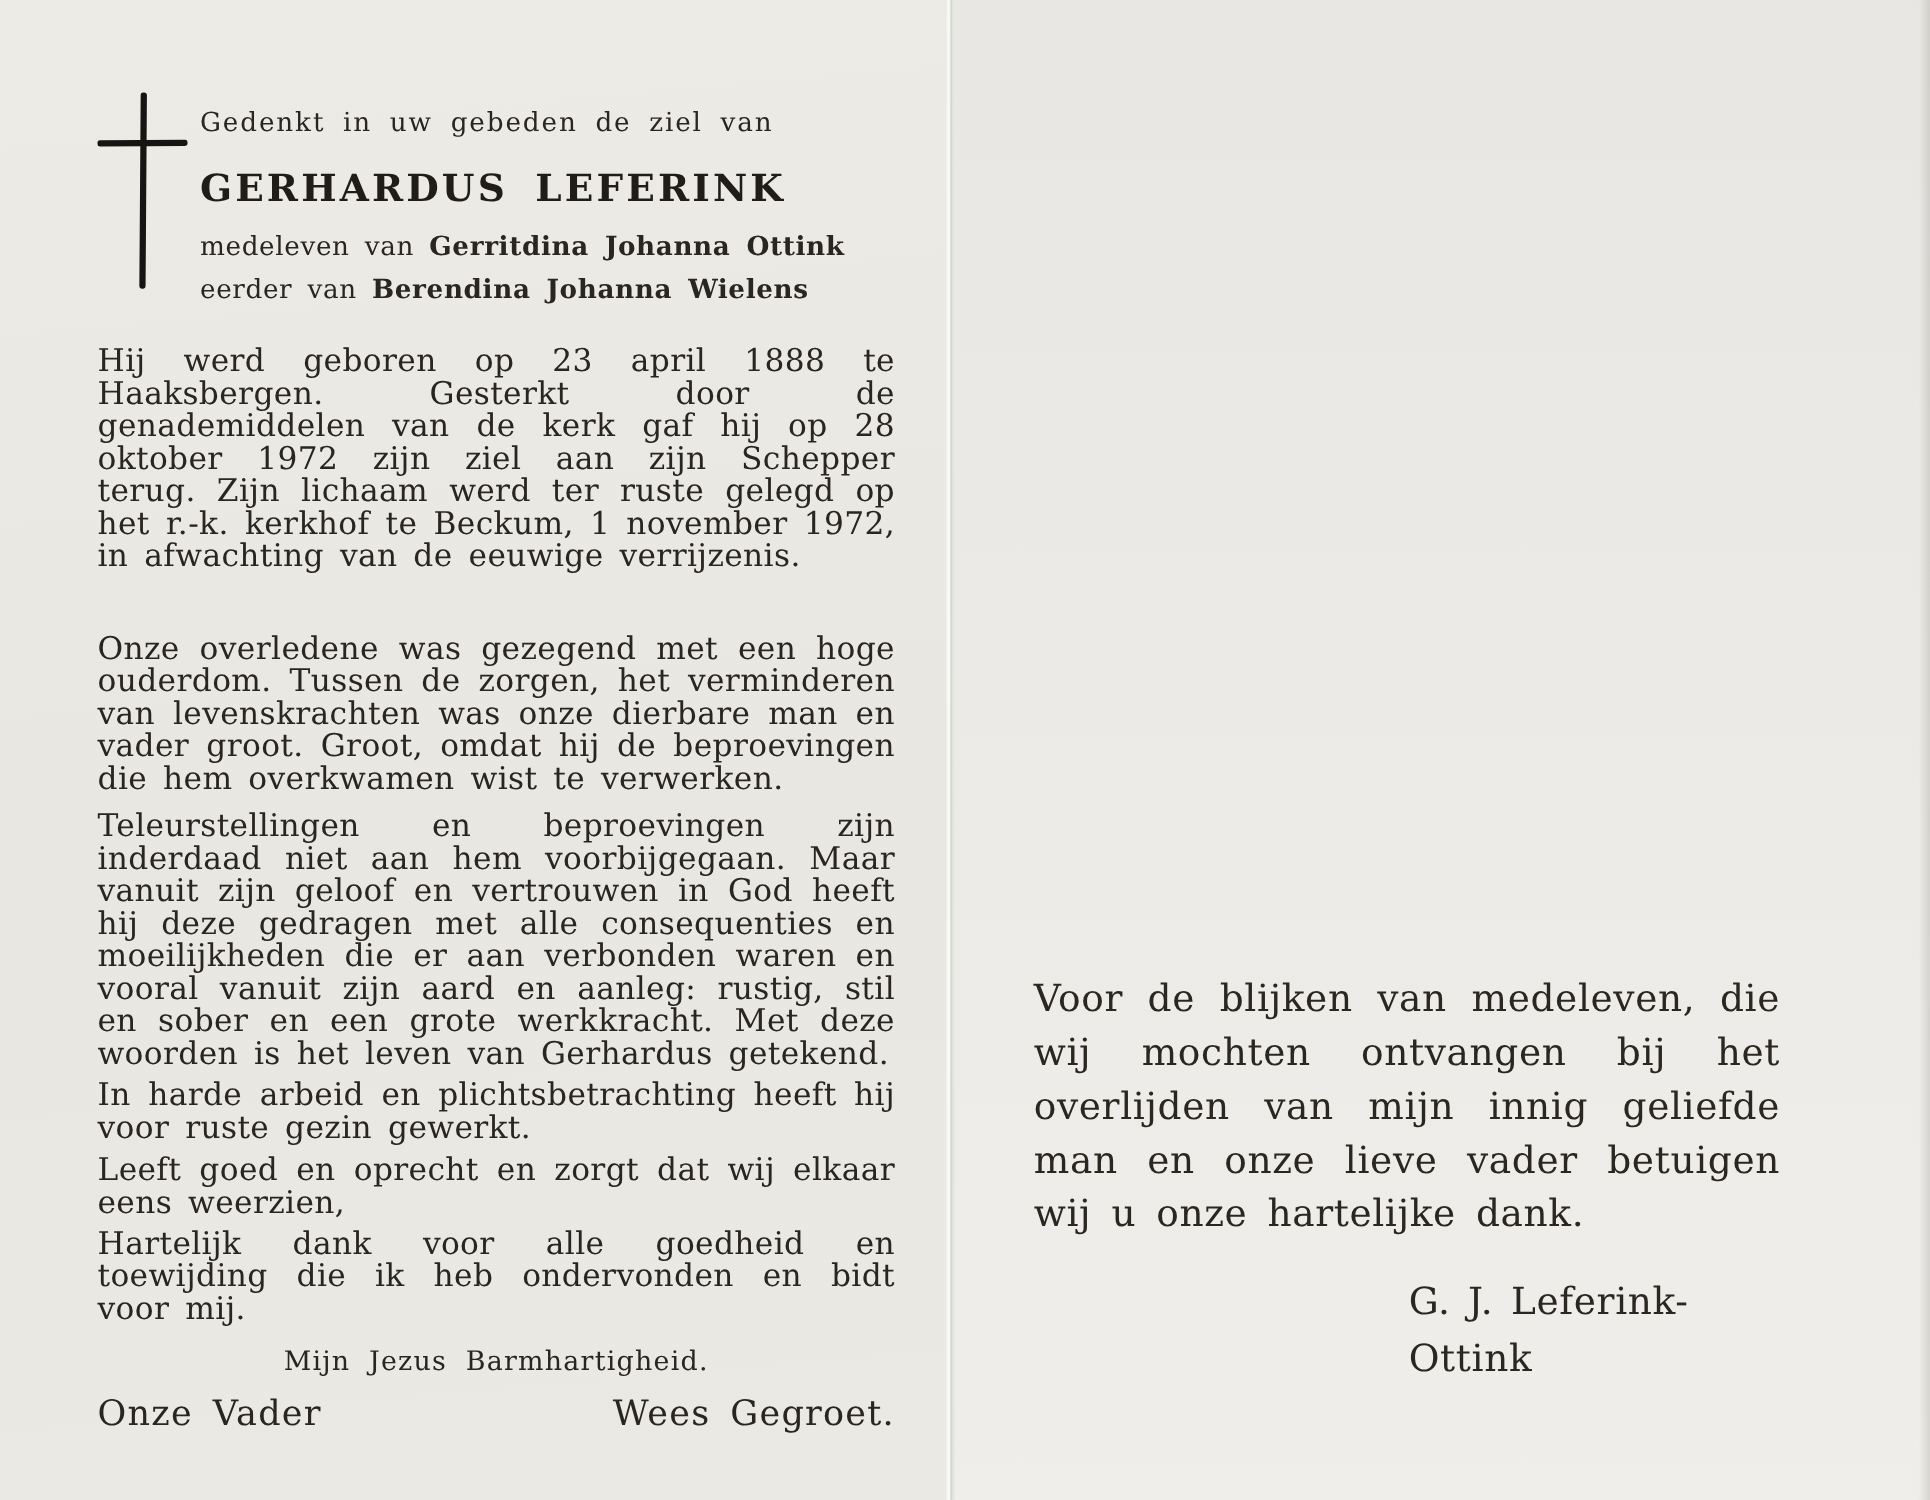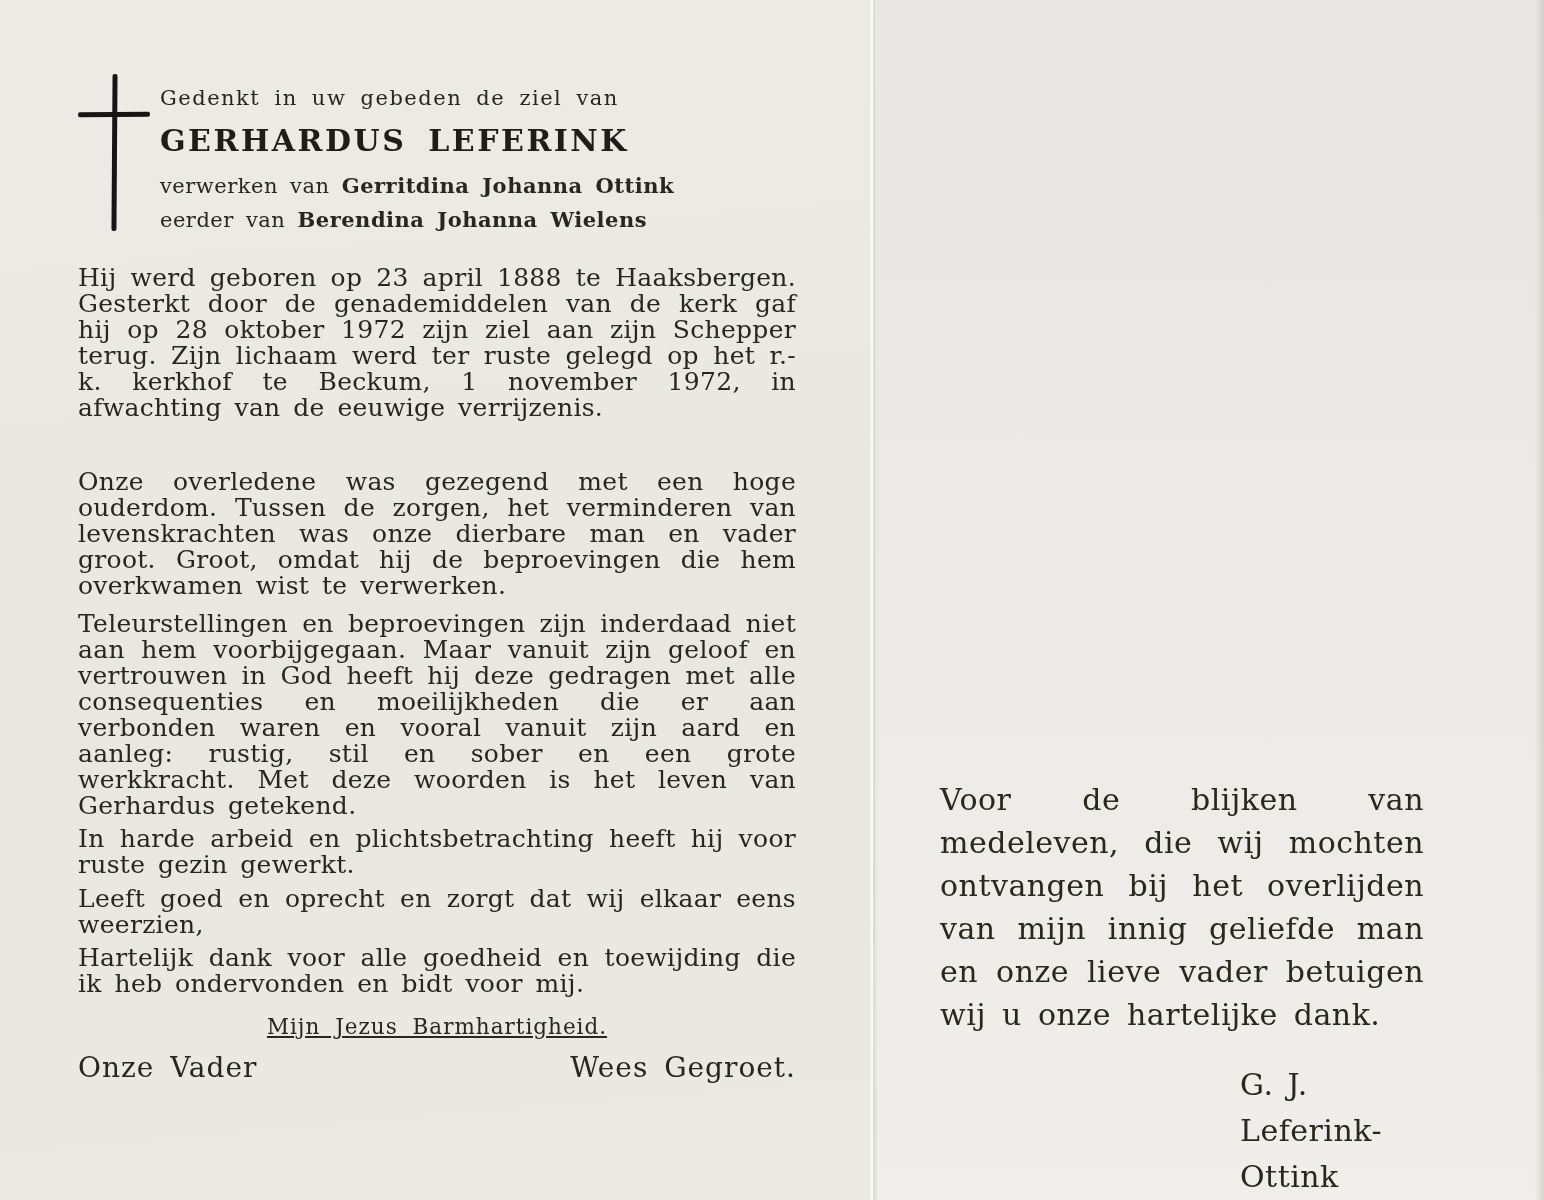--- a/index.html
+++ b/index.html
@@ -7,45 +7,45 @@
     width:1544px; height:1200px;
     background:#e9e8e4;
     font-family:"DejaVu Serif","Liberation Serif",serif;
   }
   .scan {
     display:flex; width:1544px; height:1200px; overflow:hidden;
     color:#29261f;
   }
   
   .page-left {
-    position:relative; width:870px; box-sizing:border-box;
-    padding:0 74px 0 78px;
+    position:relative; width:757px; box-sizing:border-box;
+    padding:0 41px 0 78px;
     background:linear-gradient(175deg,#edebe6 0%,#e9e7e2 55%,#eae9e4 100%);
   }
   .cross span { position:absolute; background:#171513; border-radius:2px; }
   .cross .cross-v { left:112px; top:74px; width:5px; height:157px; transform:rotate(0.4deg); }
   .cross .cross-h { left:78px; top:112px; width:72px; height:5px; transform:rotate(-0.5deg); }
   .hdr { margin:86px 0 0 82px; }
   .hdr-intro { font-size:21px; line-height:25px; letter-spacing:1.5px; word-spacing:6px; }
-  .hdr-name  { margin-top:13px; font-size:30px; font-weight:bold; line-height:34px;
+  .hdr-name  { margin-top:24px; font-size:30px; font-weight:bold; line-height:34px;
                letter-spacing:2.5px; word-spacing:9px; color:#201d18; }
   .hdr-sub   { font-size:21px; line-height:34px; letter-spacing:0.5px; word-spacing:5px; }
   .hdr-sub.first { margin-top:11px; }
   .b { font-weight:bold; }
   .bp { margin:0; font-size:25px; line-height:26px; text-align:justify;
         word-spacing:4.5px; letter-spacing:0.3px; }
   .p1 { margin-top:28px; }
   .p2 { margin-top:48px; }
   .p3 { margin-top:12px; }
   .p4 { margin-top:7px; }
   .p5 { margin-top:8px; }
   .p6 { margin-top:8px; }
   .p7 { margin-top:7px; }
   .closing { margin-top:17px; font-size:21.5px; line-height:26px; text-align:center;
-             letter-spacing:1px; word-spacing:7px;text-decoration:underline; }
+             letter-spacing:1px; word-spacing:7px; }
   .footer-row { margin-top:15px; display:flex; justify-content:space-between;
                 font-size:28px; line-height:26px; letter-spacing:1px; word-spacing:6px; }
   
   .divider {
     width:7px; height:100%;
     background:linear-gradient(90deg,#f4f3ee 0%,#fcfcf9 35%,#ccd5ce 55%,#e4e5e0 75%,#e9e8e4 100%);
   }
   
   .page-right {
     position:relative; flex:1; box-sizing:border-box;
@@ -70,21 +70,21 @@
   <div class="page-left">
     <div class="cross">
       <span class="cross-v"></span>
       <span class="cross-h"></span>
     </div>
 
     <div class="hdr">
       <div class="hdr-intro">Gedenkt in uw gebeden de ziel van</div>
       <div class="hdr-name">GERHARDUS LEFERINK</div>
       <div class="hdr-sub first">
-        <span>verwerken van</span>
+        <span>medeleven van</span>
         <span class="b">Gerritdina Johanna Ottink</span>
       </div>
       <div class="hdr-sub">
         <span>eerder van</span>
         <span class="b">Berendina Johanna Wielens</span>
       </div>
     </div>
 
     <p class="bp p1">Hij werd geboren op 23 april 1888 te Haaksbergen. Gesterkt door de genademiddelen van de kerk gaf hij op 28 oktober 1972 zijn ziel aan zijn Schepper terug. Zijn lichaam werd ter ruste gelegd op het r.-k. kerkhof te Beckum, 1 november 1972, in afwachting van de eeuwige verrijzenis.</p>
     <p class="bp p2">Onze overledene was gezegend met een hoge ouderdom. Tussen de zorgen, het verminderen van levenskrachten was onze dierbare man en vader groot. Groot, omdat hij de beproevingen die hem overkwamen wist te verwerken.</p>

